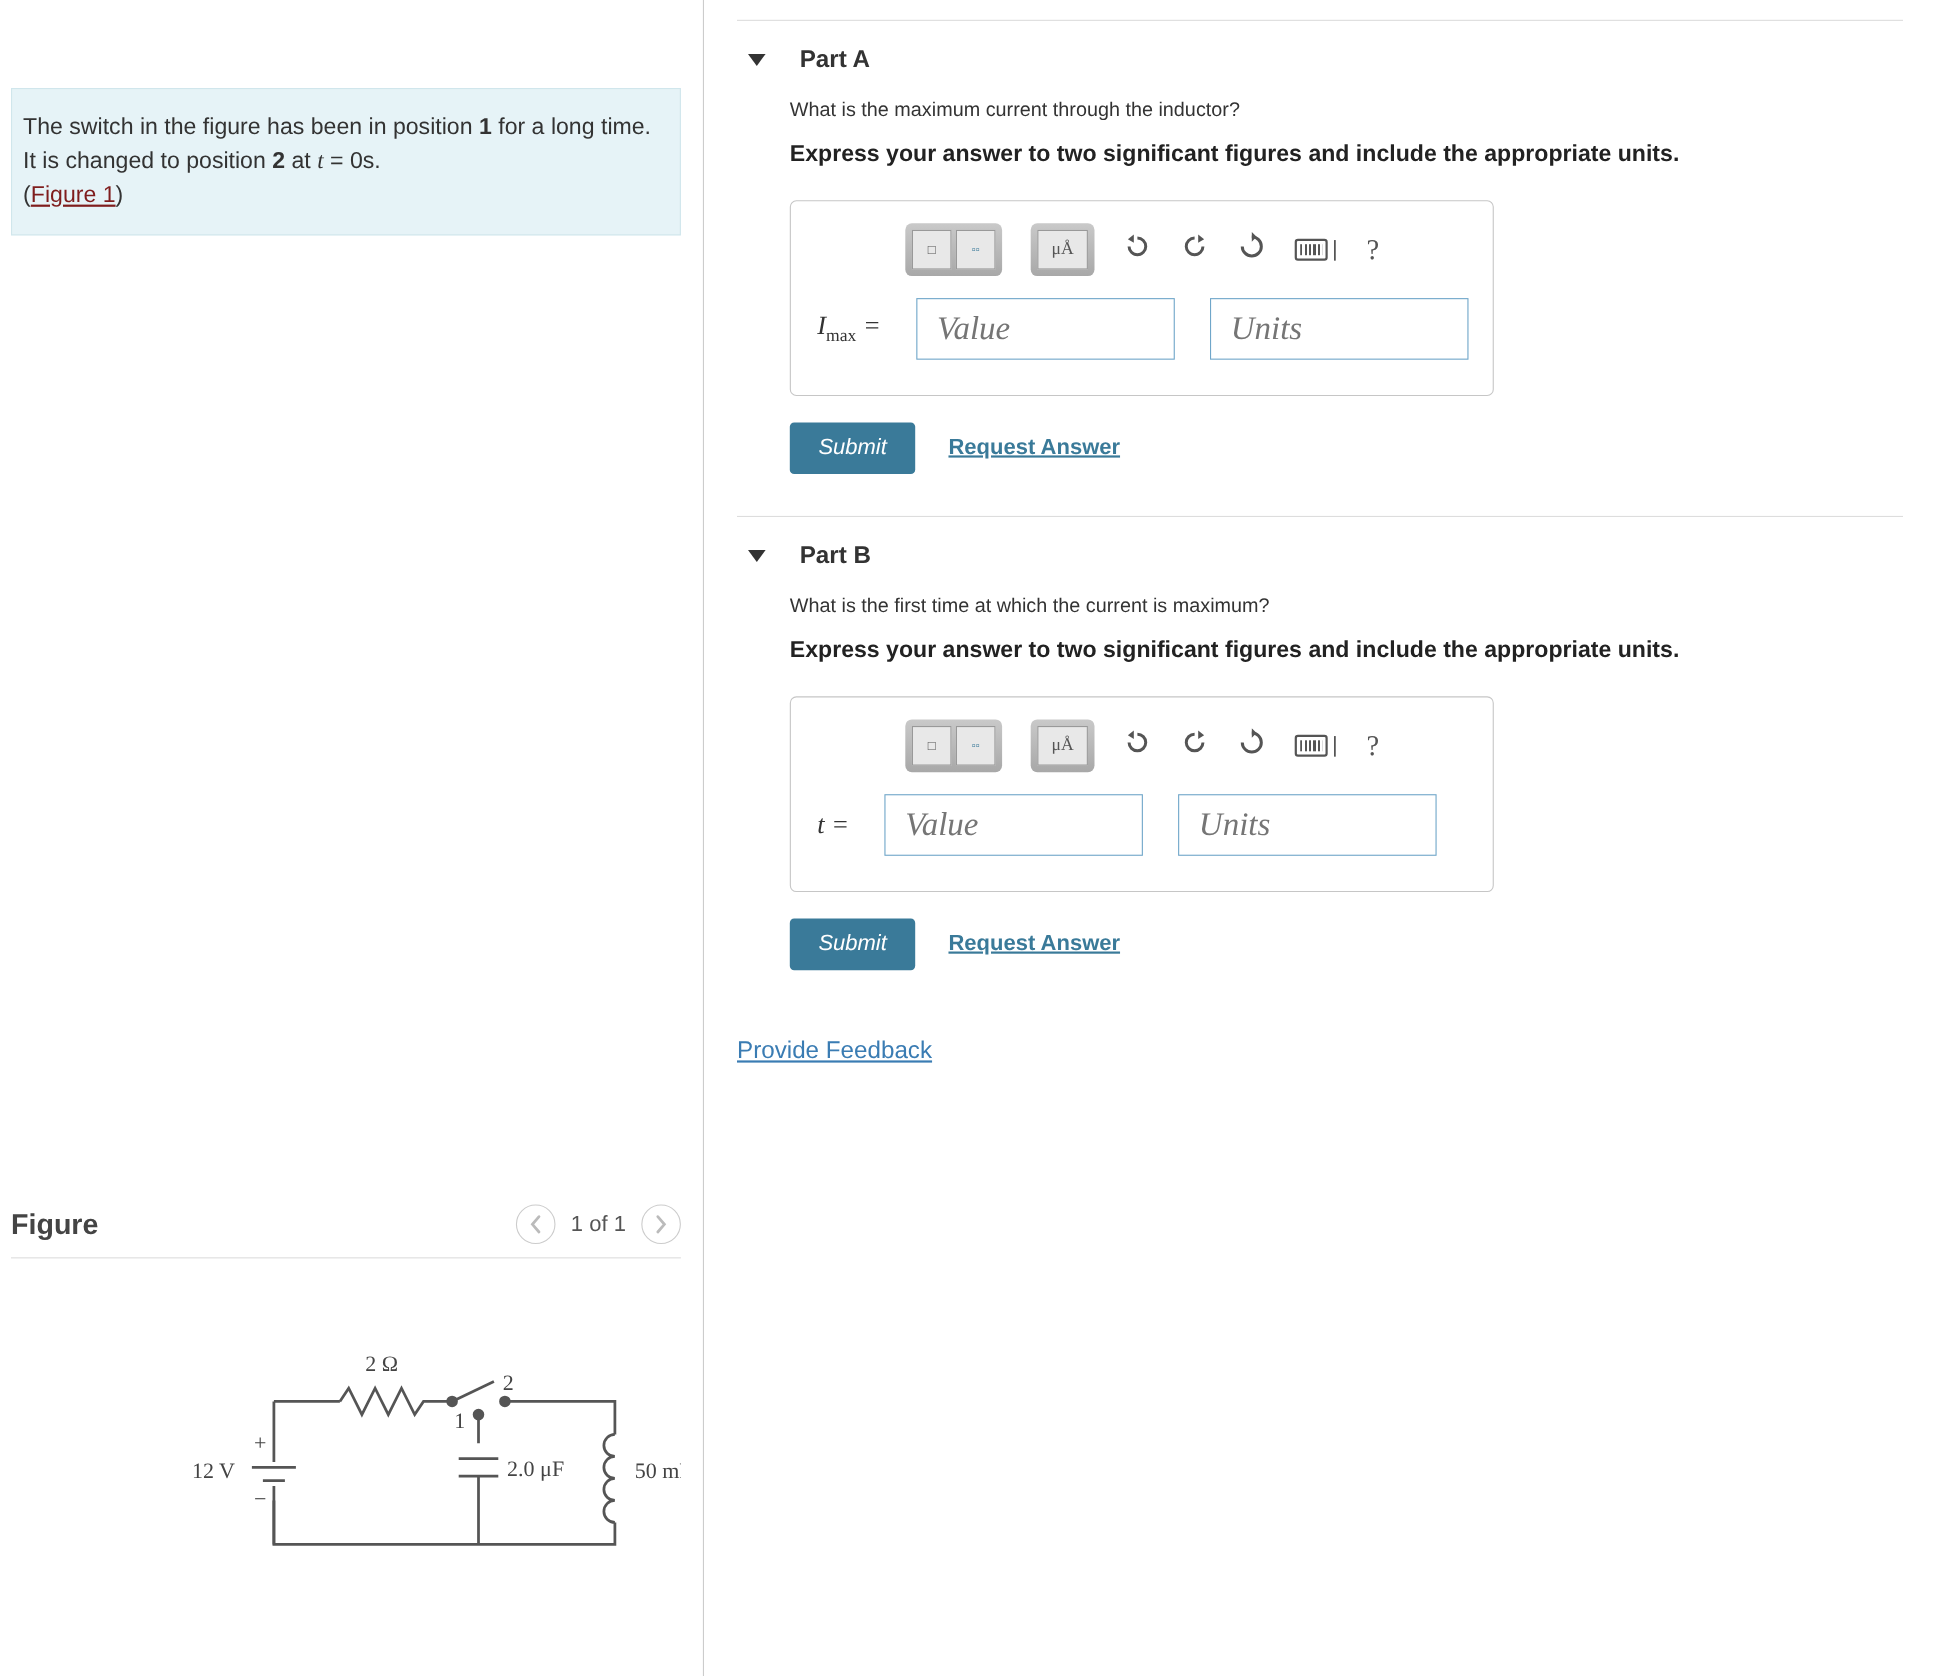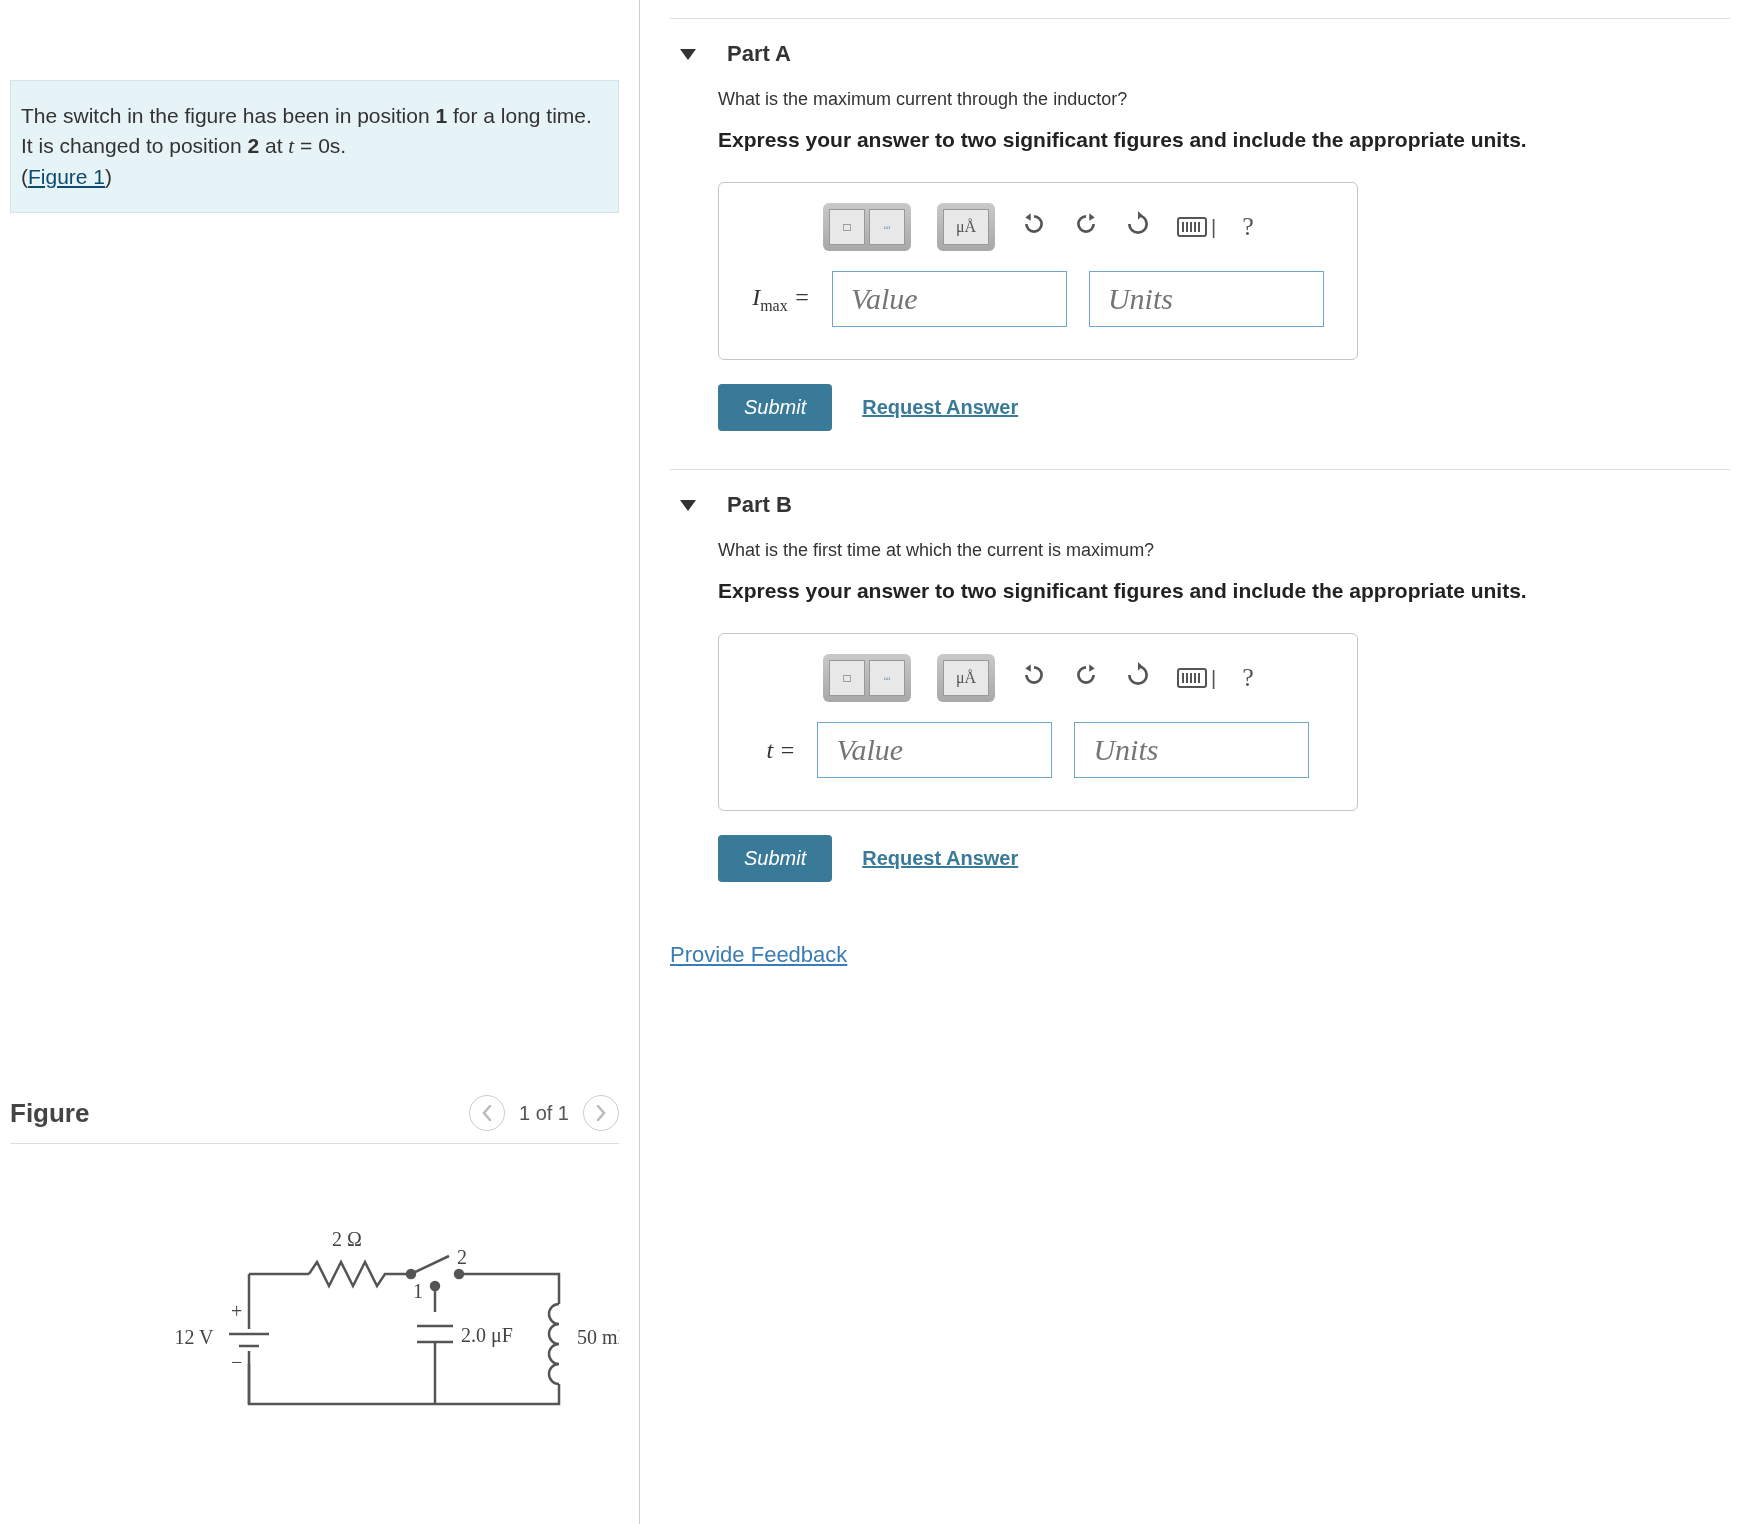--- a/index.html
+++ b/index.html
@@ -27,21 +27,21 @@
   }
   .problem-box {
     background: #e6f3f7;
     border: 1px solid #d0e6ec;
     padding: 20px 10px;
     margin: 70px 10px 0 10px;
     color: #333;
     font-size: 21px;
     line-height: 1.45;
   }
-  .problem-box a { color: #0c4a6e; text-decoration: underline; }
+  .problem-box a { color: #7f1d1d; text-decoration: underline; }
   .italic { font-style: italic; font-family: "Georgia", serif; }
   .bold { font-weight: 700; }
 
   .figure-section { margin-top: auto; padding: 0 10px 80px 10px; }
   .figure-header {
     display: flex;
     justify-content: space-between;
     align-items: center;
     border-bottom: 1px solid #ddd;
     padding-bottom: 12px;
@@ -89,21 +89,21 @@
     background: linear-gradient(#c9c9c9,#a8a8a8);
     padding:6px; border-radius:6px;
   }
   .tool-sq {
     width: 36px; height: 36px; background:#e8e8e8; border:1px solid #999;
     display:flex; align-items:center; justify-content:center; font-size:12px; color:#555;
   }
   .tool-icon { color:#555; font-size:26px; cursor:pointer; }
   .tool-text { font-family: Georgia, serif; font-size:26px; color:#555; cursor:pointer; }
 
-  .input-row { display:flex; align-items:center; gap: 22px; justify-content: center; }
+  .input-row { display:flex; align-items:center; gap: 32px; }
   .var-label { font-style: italic; font-family: Georgia, serif; font-size: 24px; white-space:nowrap; }
   .var-label sub { font-size: 16px; font-style: normal; }
   .field {
     border: 1px solid #6fa6c9;
     height: 56px;
     font-family: Georgia, serif;
     font-style: italic;
     font-size: 30px;
     color: #777;
     padding: 0 18px;

